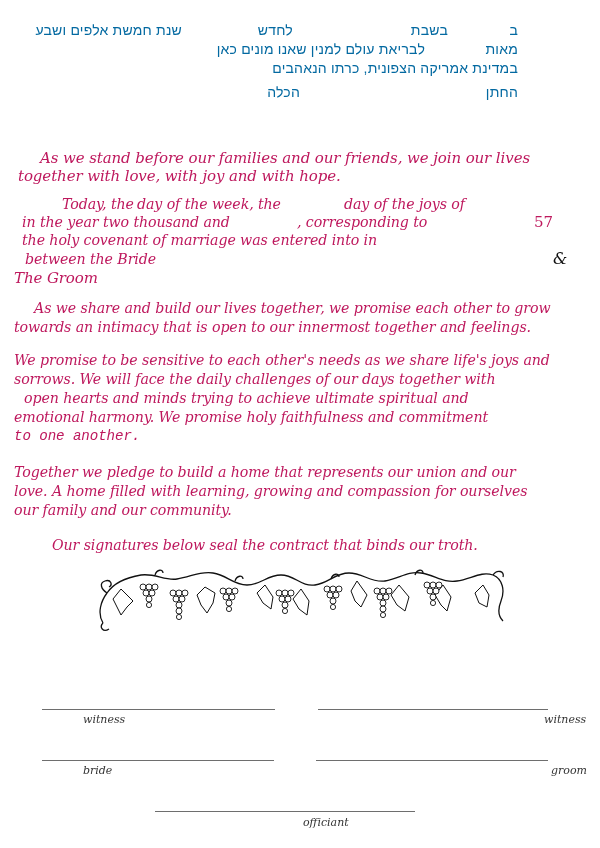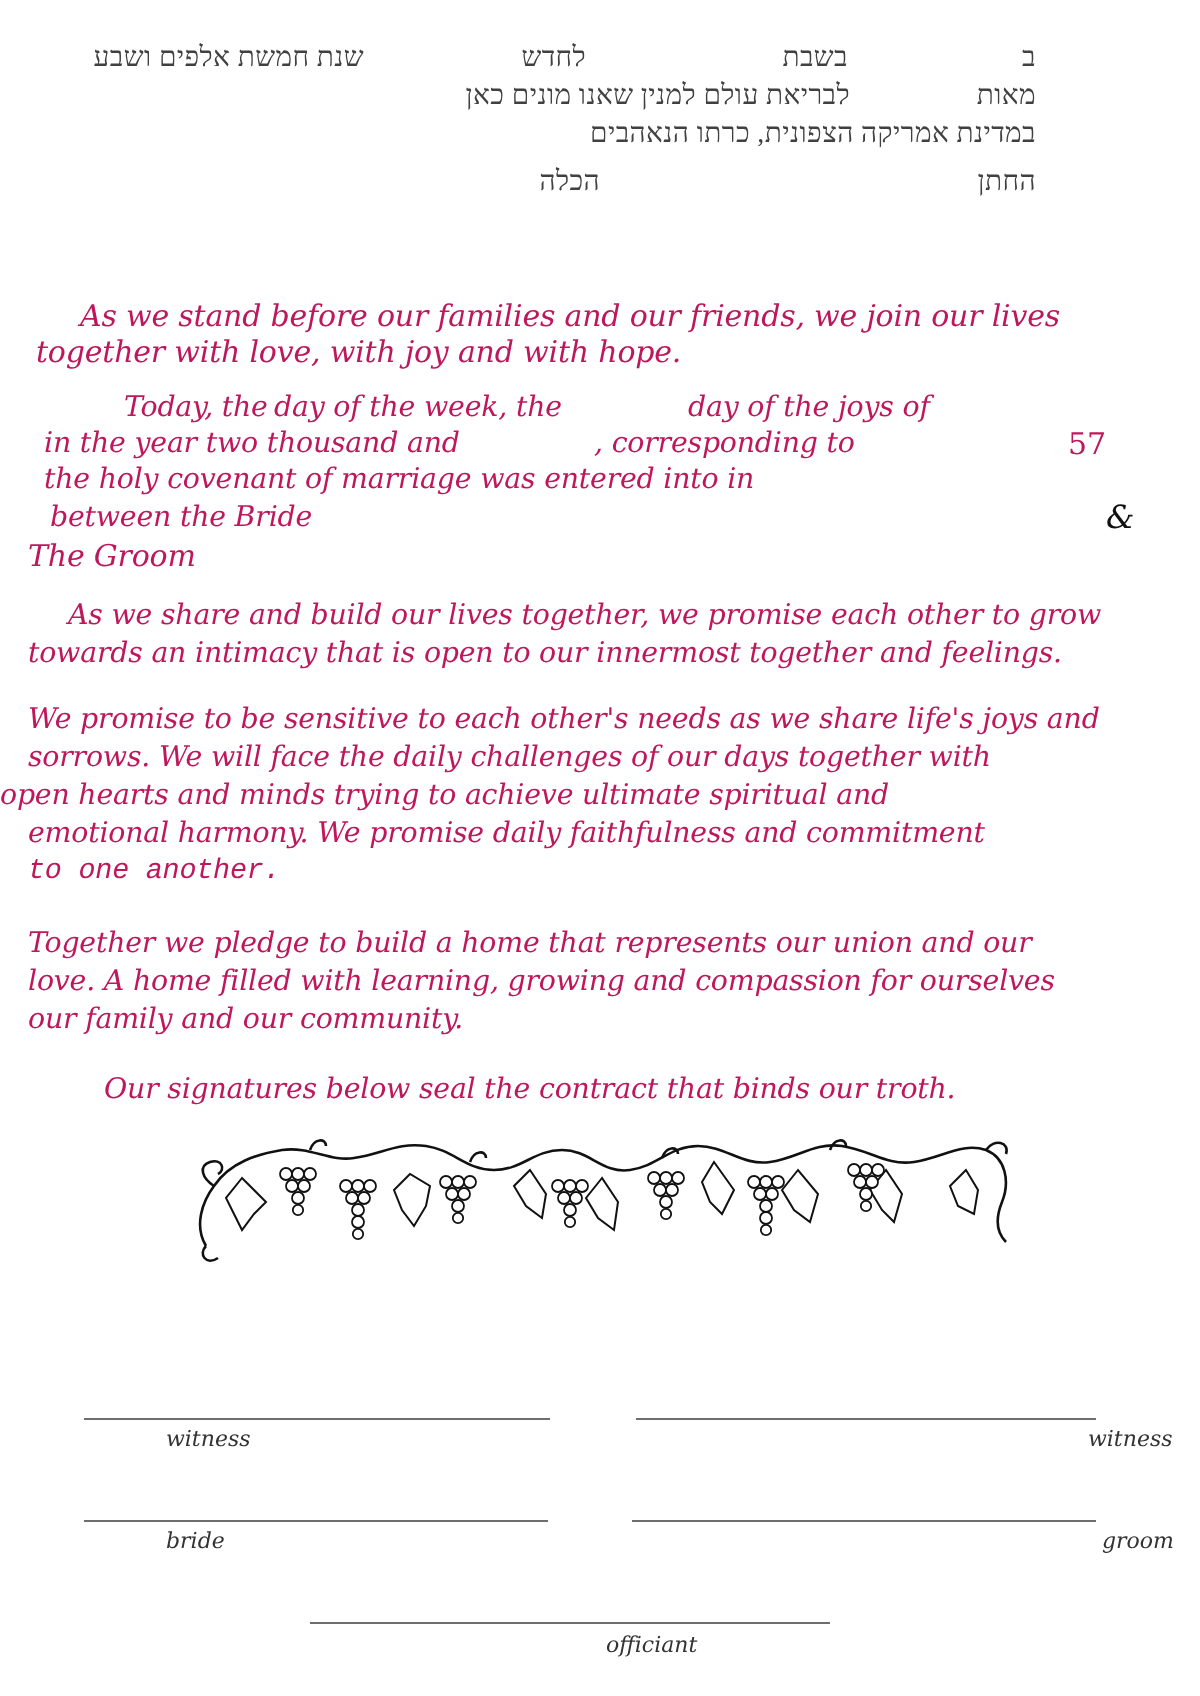--- a/index.html
+++ b/index.html
@@ -1,32 +1,32 @@
 <!DOCTYPE html>
 <html><head>
 <meta charset="utf-8">
 <style>
   html, body { margin: 0; padding: 0; background: #ffffff; }
   body { width: 600px; height: 848px; position: relative; overflow: hidden;
          font-family: "DejaVu Serif", serif; color: #111; }
   .abs { position: absolute; white-space: nowrap; }
-  .heb { font-family: Liberation Serif, serif; font-size: 14px; direction: rtl; color: #404040; letter-spacing: 0.2px; }
+  .heb { font-family: Liberation Sans, sans-serif; font-size: 14px; direction: rtl; color: #0369a1; letter-spacing: 0.2px; }
   .eng { font-family: "DejaVu Serif", serif; font-style: italic; font-size: 14.2px; color: #be185d; letter-spacing: -0.1px; }
   .eng-lg { font-size: 15px; }
   .sigline { position: absolute; height: 0; border-top: 1px solid #6e6e6e; }
   .siglabel { position: absolute; font-family: "DejaVu Serif", serif; font-style: italic; font-size: 11px; color: #333; margin-left: 41px; }
   .vine { position: absolute; left: 95px; top: 563px; width: 412px; height: 72px; }
   .amp { font-family: "DejaVu Serif", serif; font-style: italic; font-size: 16px; }
 </style>
 </head>
 <body>
 
 <div>
   <span class="abs heb" style="right:82px; top:22px;">ב</span>
-  <span class="abs heb" style="right:176px; top:22px;">בשבת</span>
+  <span class="abs heb" style="right:152px; top:22px;">בשבת</span>
   <span class="abs heb" style="right:307px; top:22px;">לחדש</span>
   <span class="abs heb" style="right:418px; top:22px;">שנת חמשת אלפים ושבע</span>
 
   <span class="abs heb" style="right:82px; top:41px;">מאות</span>
   <span class="abs heb" style="right:175px; top:41px;">לבריאת עולם למנין שאנו מונים כאן</span>
 
   <span class="abs heb" style="right:82px; top:60px;">במדינת אמריקה הצפונית, כרתו הנאהבים</span>
 
   <span class="abs heb" style="right:82px; top:84px;">החתן</span>
   <span class="abs heb" style="right:300px; top:84px;">הכלה</span>
@@ -55,22 +55,22 @@
 </div>
 
 <div>
   <span class="abs eng" style="left:34px; top:300px;">As we share and build our lives together, we promise each other to grow</span>
   <span class="abs eng" style="left:14px; top:319px;">towards an intimacy that is open to our innermost together and feelings.</span>
 </div>
 
 <div>
   <span class="abs eng" style="left:14px; top:352px;">We promise to be sensitive to each other's needs as we share life's joys and</span>
   <span class="abs eng" style="left:14px; top:371px;">sorrows. We will face the daily challenges of our days together with</span>
-  <span class="abs eng" style="left:0; top:390px;">open hearts and minds trying to achieve ultimate spiritual and</span>
-  <span class="abs eng" style="left:14px; top:409px;">emotional harmony. We promise daily faithfulness and commitment</span>
+  <span class="abs eng" style="left:24px; top:390px;">open hearts and minds trying to achieve ultimate spiritual and</span>
+  <span class="abs eng" style="left:14px; top:409px;">emotional harmony. We promise holy faithfulness and commitment</span>
   <span class="abs eng" style="left:14px; top:428px;font-family:Liberation Mono, monospace;">to one another.</span>
 </div>
 
 <div>
   <span class="abs eng" style="left:14px; top:464px;">Together we pledge to build a home that represents our union and our</span>
   <span class="abs eng" style="left:14px; top:483px;">love. A home filled with learning, growing and compassion for ourselves</span>
   <span class="abs eng" style="left:14px; top:502px;">our family and our community.</span>
 </div>
 
 <span class="abs eng" style="left:52px; top:537px;">Our signatures below seal the contract that binds our troth.</span>

